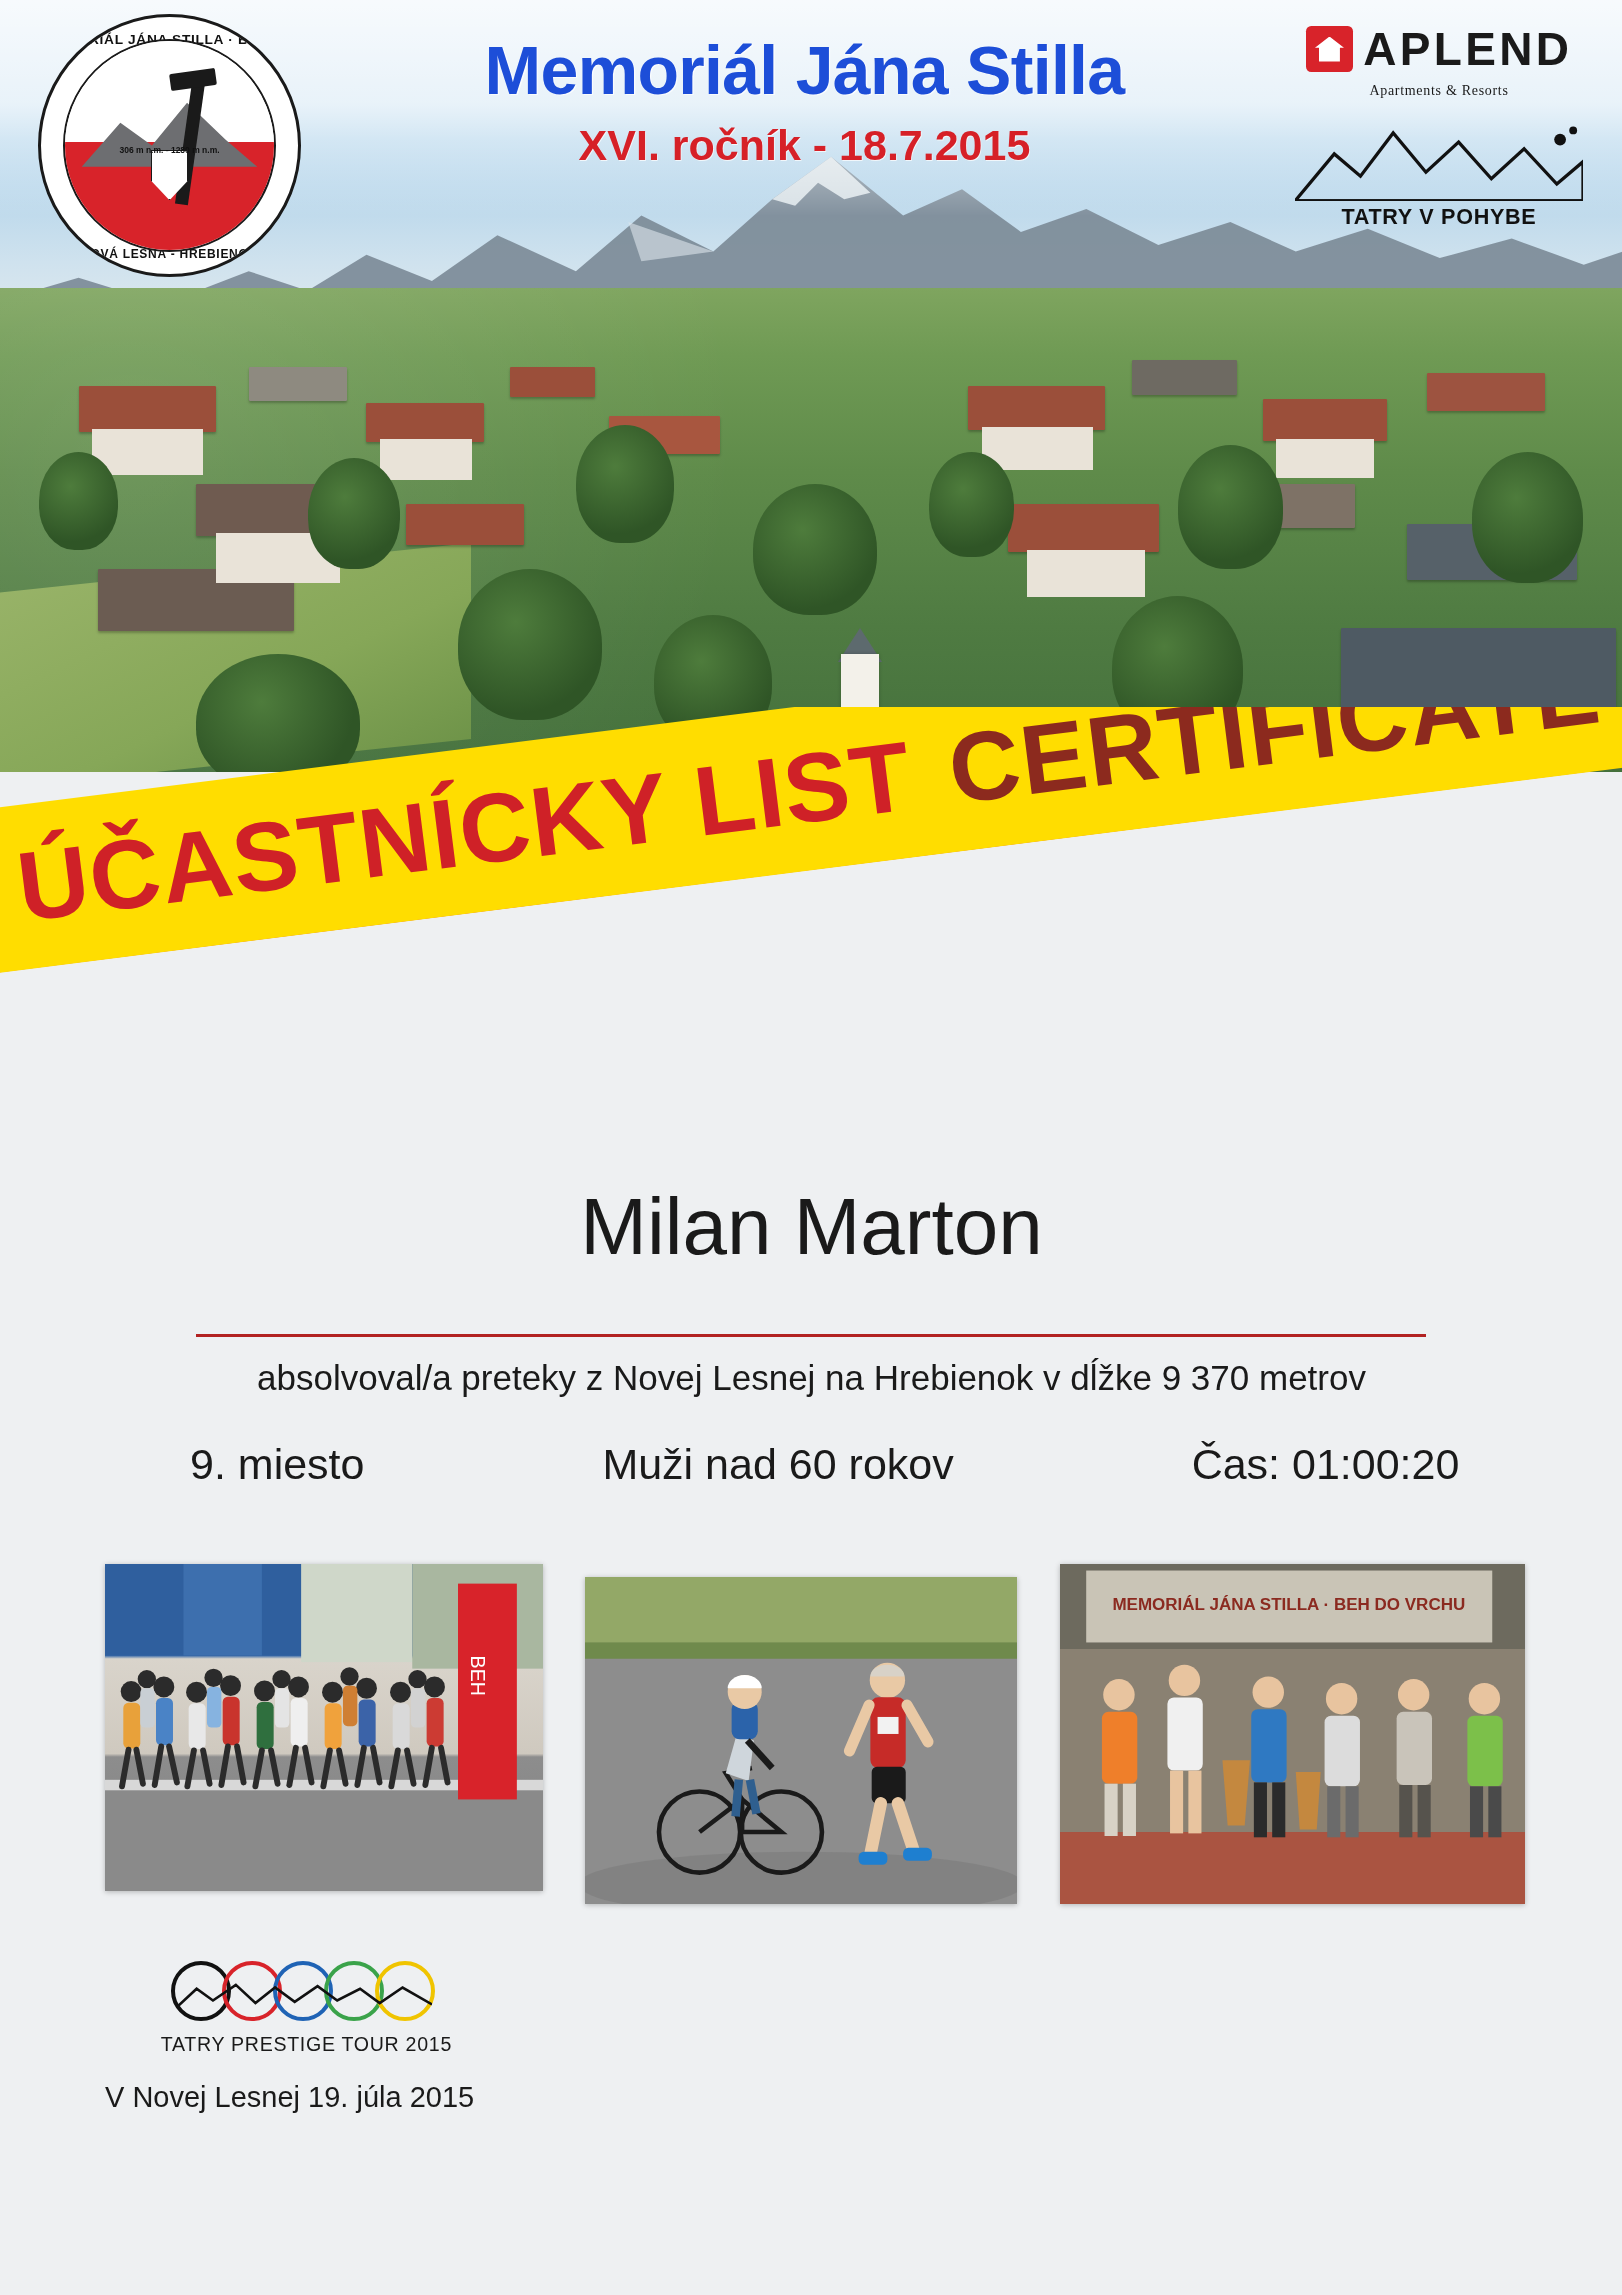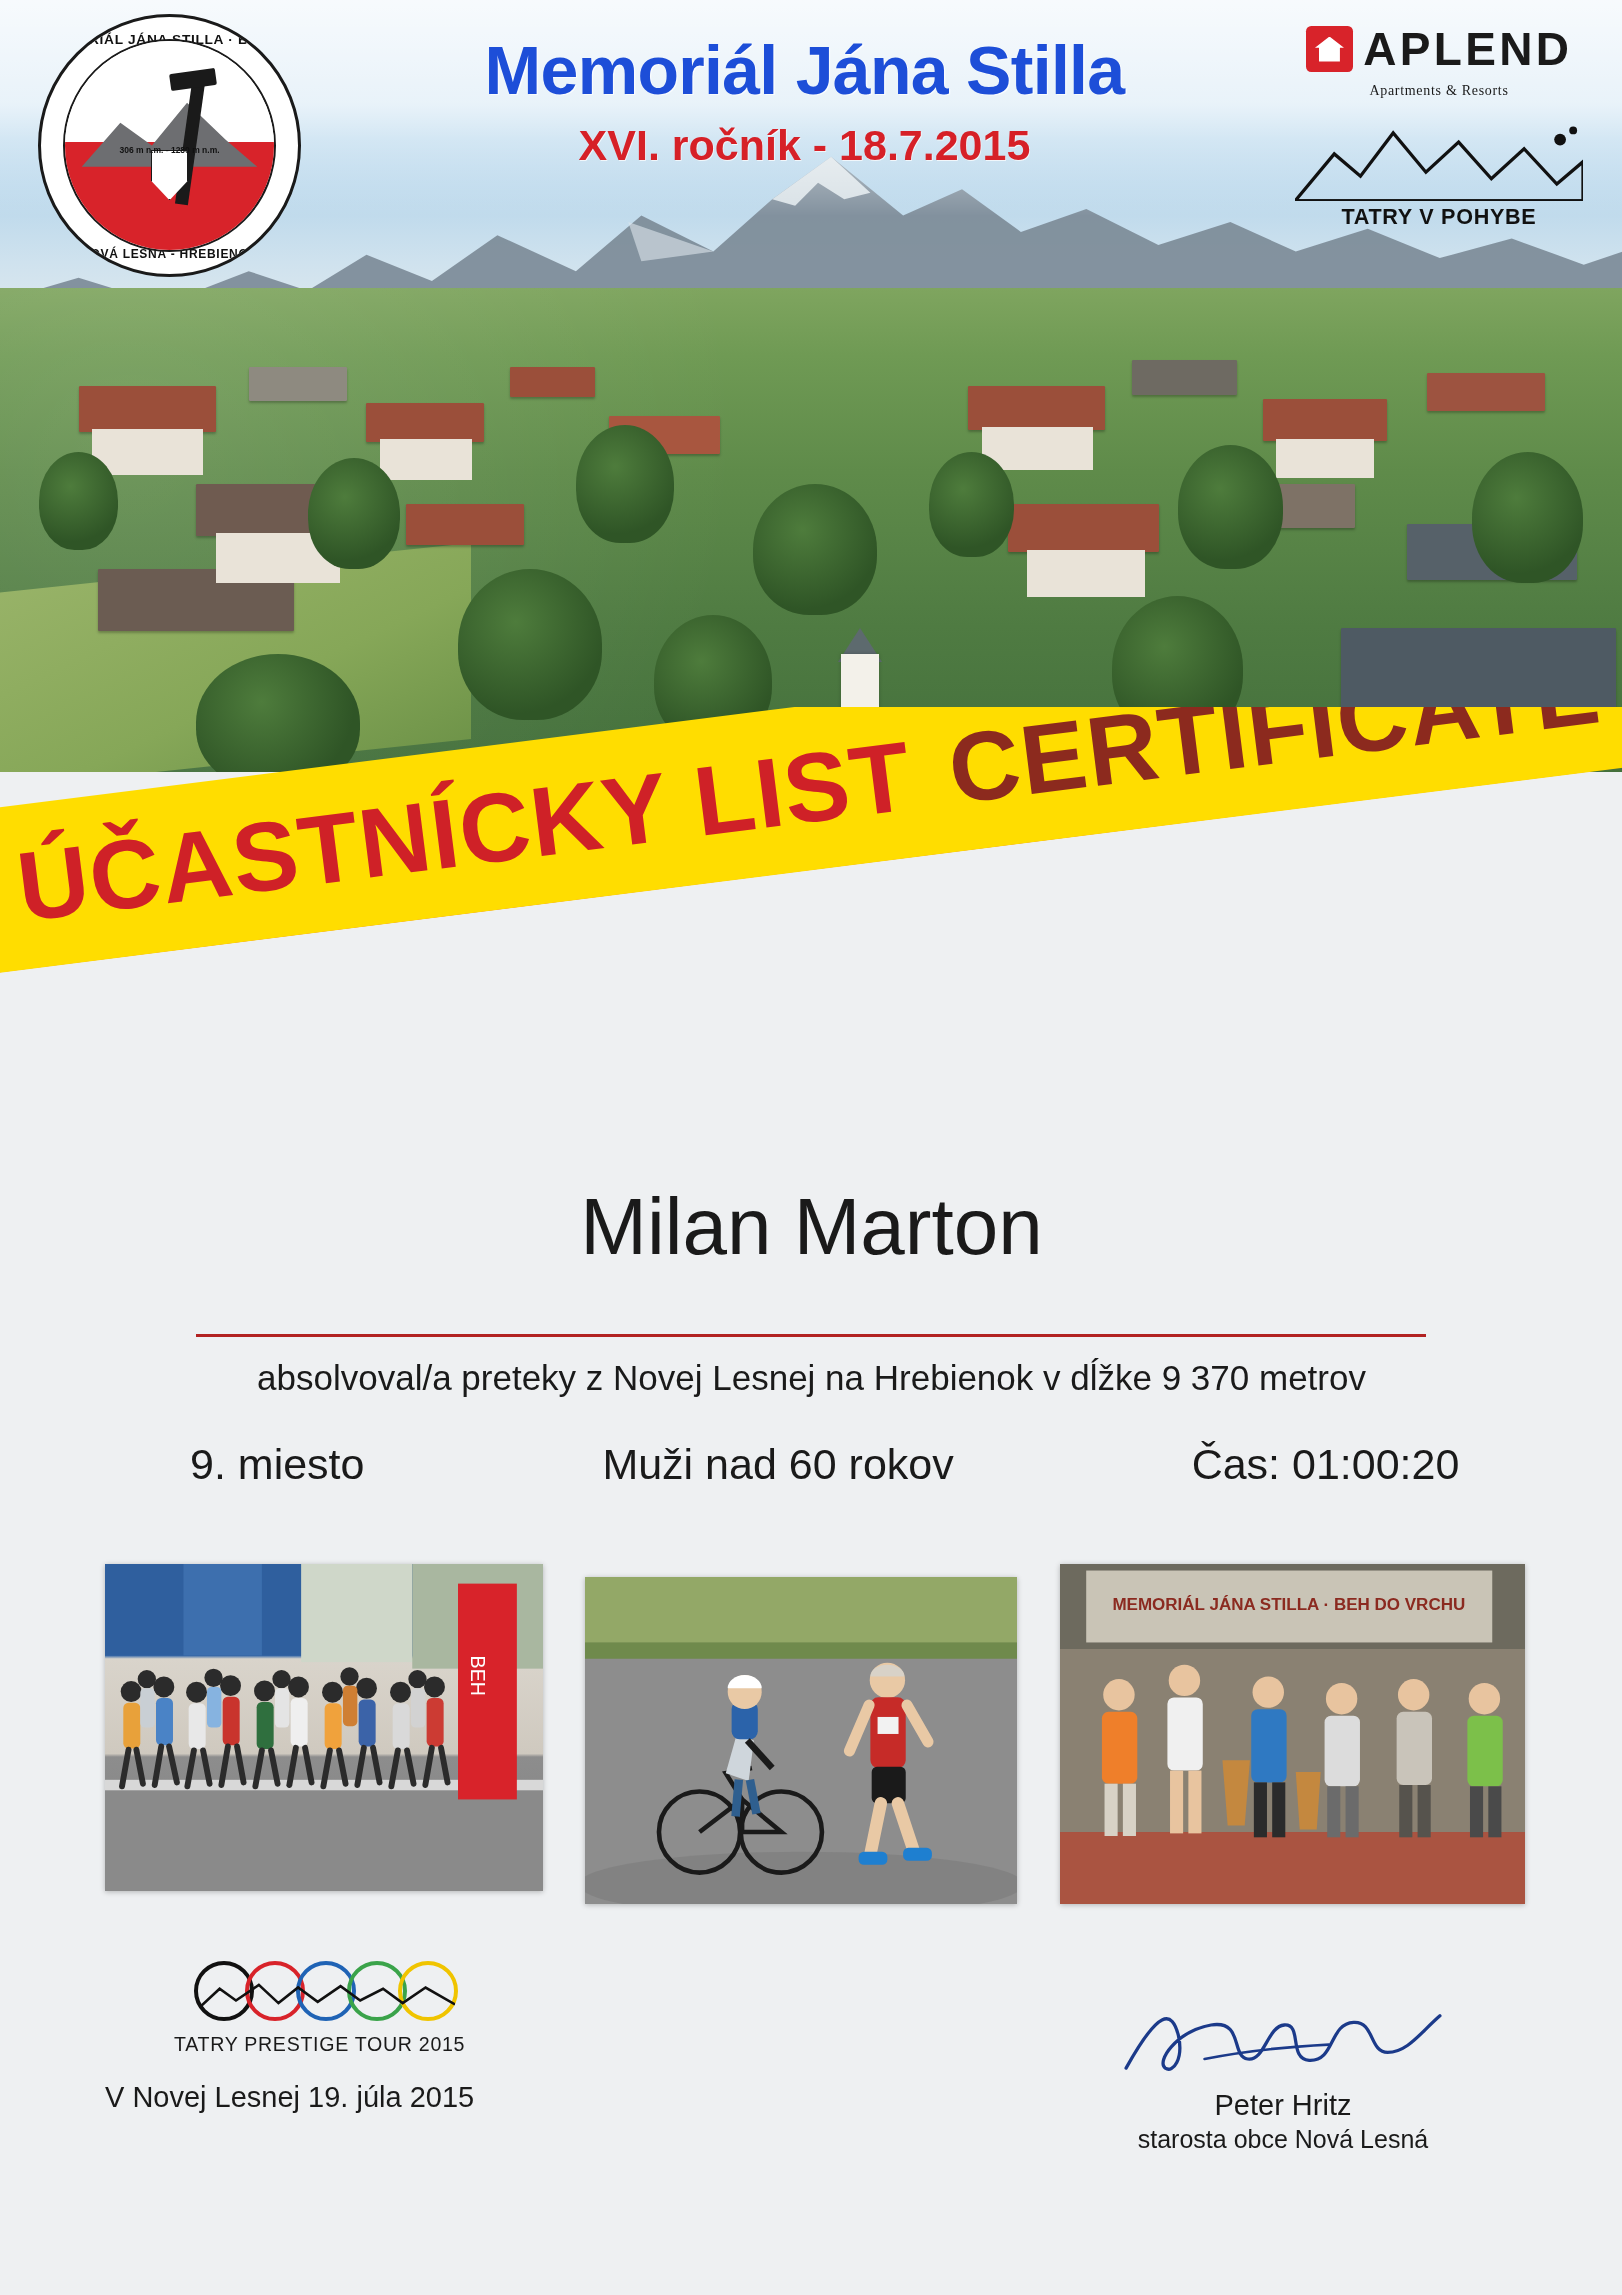--- a/index.html
+++ b/index.html
@@ -358,22 +358,21 @@
   .ph3-bg {
     position: absolute; inset: 0;
     background: linear-gradient(to bottom, #6c6a5f 0%, #7a7567 38%, #8d8474 60%, #b05a46 61%, #9e4f3e 100%);
   }
 
   
   .tpt {
     position: absolute;
     left: 151px; top: 1957px;
     width: 301px;
-    text-align: left;
-    margin-left: 23px;
+    text-align: right;
   }
   .tpt-rings {
     width: 262px; height: 69px;
     margin: 0 auto;
     position: relative;
   }
   .ring {
     position: absolute;
     width: 60px; height: 60px;
     border-radius: 50%;
@@ -697,23 +696,15 @@
       <div class="ring r5"></div>
       <svg class="tpt-peaks" viewBox="0 0 390 40" preserveAspectRatio="none">
         <polyline points="0,40 30,12 55,30 90,6 120,34 150,10 180,32 215,8 245,30 280,12 310,34 345,10 390,36" fill="none" stroke="#111" stroke-width="4"></polyline>
       </svg>
     </div>
     <div class="tpt-label">TATRY PRESTIGE TOUR 2015</div>
   </div>
 
   <div class="place-date">V Novej Lesnej 19. júla 2015</div>
 
-  <div class="signature-block">
-    <svg class="sig-svg" viewBox="0 0 520 140">
-      <path d="M20,110 C70,20 90,20 100,60 C108,96 92,118 80,110 C66,100 96,54 150,44 C200,36 180,92 206,96 C232,100 236,46 262,44 C290,42 268,96 300,98 C340,100 330,42 368,40 C400,38 392,86 420,86 C450,86 470,56 500,30" fill="none" stroke="#1b3a8a" stroke-width="5" stroke-linecap="round"></path>
-      <path d="M140,96 C190,86 250,78 330,74" fill="none" stroke="#1b3a8a" stroke-width="4" stroke-linecap="round"></path>
-    </svg>
-    <div class="sig-name">Peter Hritz</div>
-    <div class="sig-role">starosta obce Nová Lesná</div>
-  </div>
 
 </div>
 
 
 </body></html>

